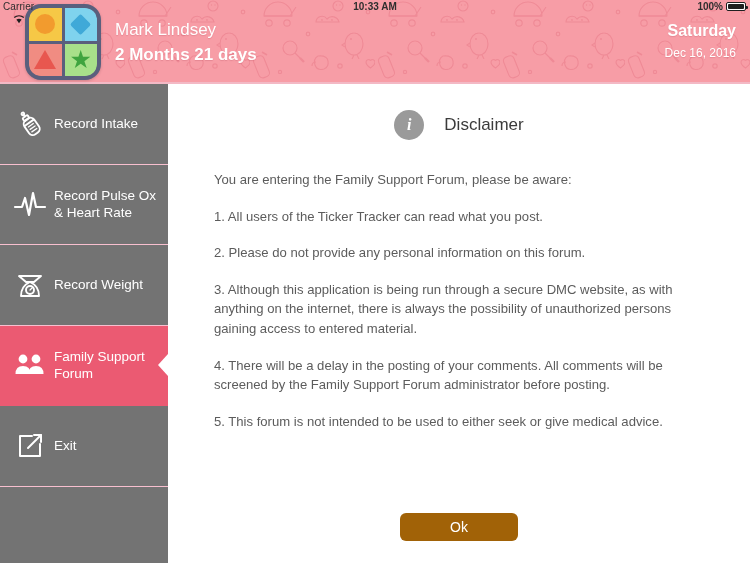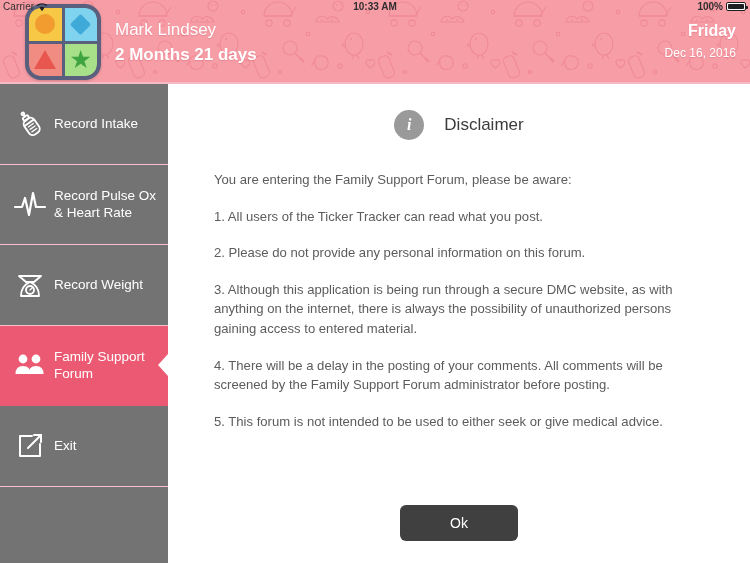--- a/index.html
+++ b/index.html
@@ -18,21 +18,21 @@
 
   
   .statusbar {
     position: absolute; top: 0; left: 0;
     width: 750px; height: 15px;
     z-index: 40;
     font-size: 10px;
     color: #3a3a3a;
     display: flex; align-items: center;
   }
-  .sb-left { position: absolute; left: 3px; top: 1px; display: flex; align-items: center; gap: 2px; }
+  .sb-left { position: absolute; left: 3px; top: 1px; display: flex; align-items: center; gap: 2px; flex-direction: column; }
   .sb-carrier { font-size: 10px; letter-spacing: .1px; color: #2e2e2e; }
   .wifi-ico { display:inline-block; width: 12px; height: 10px; position: relative; }
   .sb-center { position: absolute; left: 0; right: 0; text-align: center; top: 1px;
                font-size: 10px; font-weight: 700; color: #2e2e2e; }
   .sb-right { position: absolute; right: 4px; top: 1px; display: flex; align-items: center; gap: 3px; }
   .sb-batt-pct { font-size: 10px; font-weight: 700; color: #2e2e2e; margin-left: 10px; }
   .battery {
     width: 20px; height: 9px; border: 1px solid #1f1f1f; border-radius: 2px;
     position: relative; background: #ffffff; padding: 1px;
   }
@@ -170,22 +170,22 @@
   .body-text {
     margin: 30px 45px 0 46px;
     color: #5c5c5c;
     font-size: 13.1px;
     line-height: 19.6px;
   }
   .body-text p { margin-bottom: 17px; }
 
   .ok-wrap { position:absolute; left:0; right:0; bottom: 22px; display:flex; justify-content:center; }
   .ok-btn {
-    width: 118px; height: 36px;
-    background: #404040;
+    width: 118px; height: 28px;
+    background: #a16207;
     border: none; border-radius: 6px;
     color: #ffffff; font-size: 14px;
     font-family: "Liberation Sans", sans-serif;
     cursor: pointer;
     display:flex; align-items:center; justify-content:center;
   }
   svg { display:block; }
 </style>
 </head>
 <body>
@@ -250,21 +250,21 @@
       <div class="q q3">
           <span class="shape-triangle"></span>
         </div>
       <div class="q q4">
           <span class="shape-star">★</span>
         </div>
     </div>
 
     <div class="hdr-name">Mark Lindsey</div>
     <div class="hdr-age">2 Months 21 days</div>
-    <div class="hdr-day">Friday</div>
+    <div class="hdr-day">Saturday</div>
     <div class="hdr-date">Dec 16, 2016</div>
     <div class="header-bottomline"></div>
   </div>
 
   <div class="statusbar">
     <div class="sb-left">
       <span class="sb-carrier">Carrier</span>
       <span class="wifi-ico">
         <svg width="12" height="10" viewBox="0 0 12 10">
             <path d="M6 9.2 L3.4 5.6 a4.6 4.6 0 0 1 5.2 0 Z" fill="#1f1f1f"></path>

